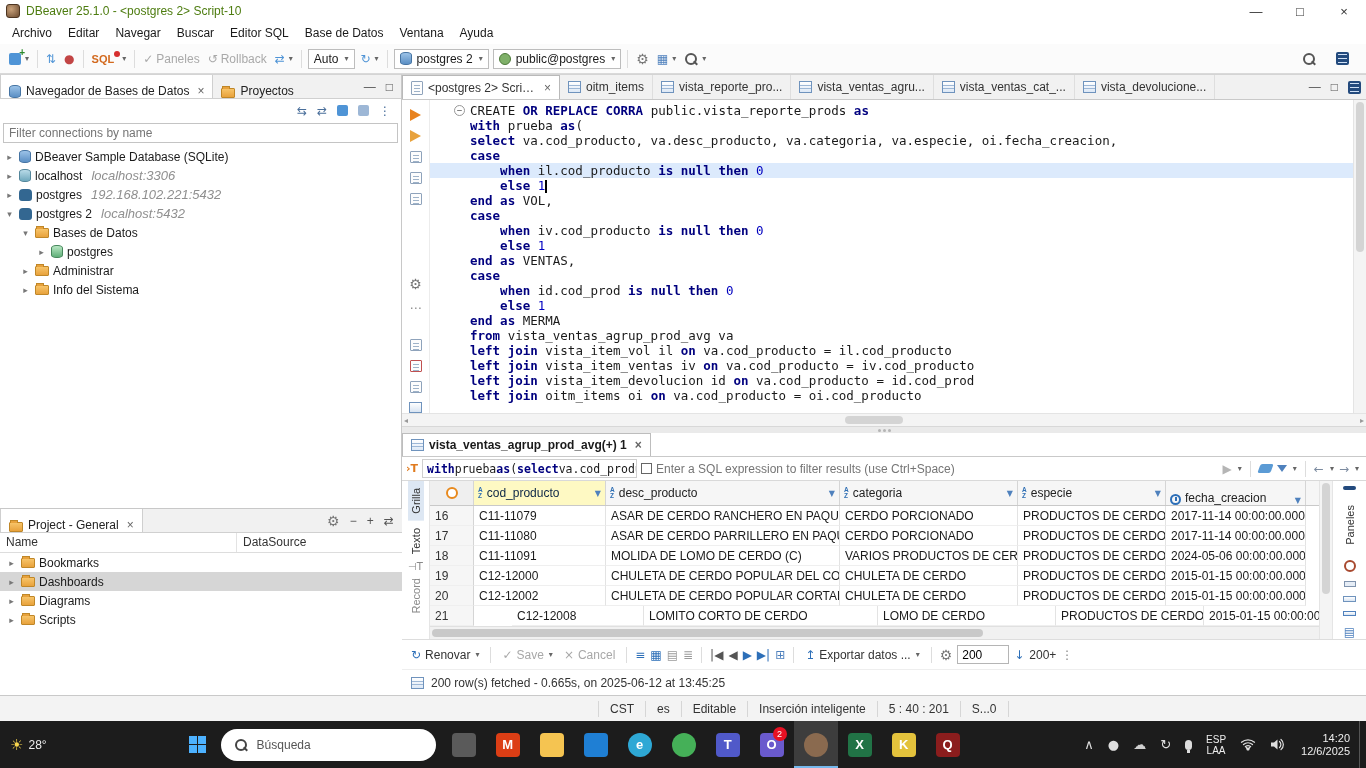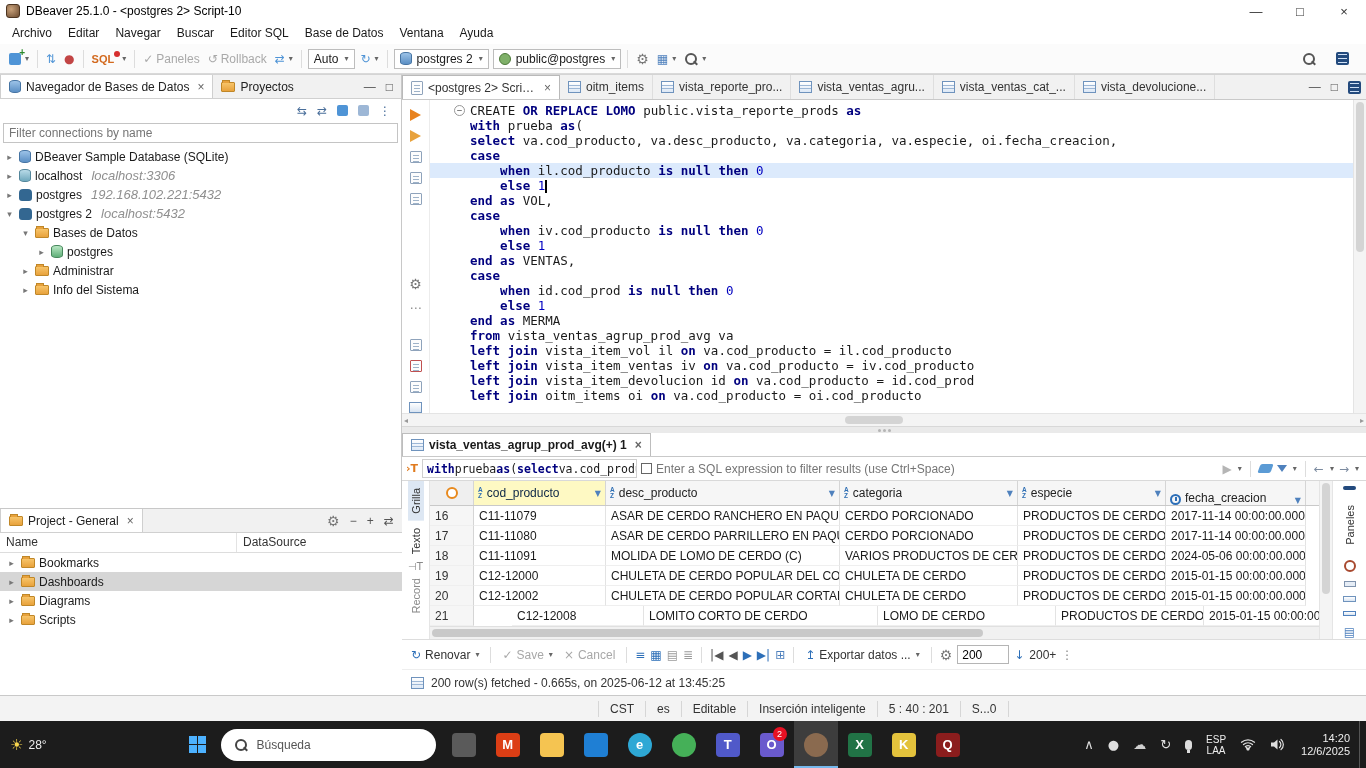--- a/index.html
+++ b/index.html
@@ -2,21 +2,21 @@
 <html><head>
 <meta charset="utf-8">
 <style>
 *{margin:0;padding:0;box-sizing:border-box}
 html,body{width:1366px;height:768px}
 body{font-family:"Liberation Sans",sans-serif;font-size:12px;color:#1a1a1a;background:#fff;overflow:hidden;position:relative}
 .glyph,.caret,.expander,.hfilter,.vchev{font-family:"DejaVu Sans",sans-serif}
 
 #titlebar{position:absolute;left:0;top:0;width:100%;height:22px;display:flex;align-items:center;background:#fff}
 .appicon{width:14px;height:14px;margin:0 6px;border-radius:3px;background:radial-gradient(circle at 35% 35%,#c9a27b,#6b4a2f);border:1px solid #4d3521}
-#titlebar .title{font-size:12px;color:#000000;white-space:nowrap}
+#titlebar .title{font-size:12px;color:#4d7c0f;white-space:nowrap}
 .winctl{margin-left:auto;display:flex;height:100%}
 .win-btn{width:44px;height:100%;display:flex;align-items:center;justify-content:center;font-size:13px;color:#333}
 
 #menubar{position:absolute;top:22px;left:0;width:100%;height:22px;display:flex;align-items:center;background:#fff;padding-left:4px}
 .menu-item{padding:2px 8px;white-space:nowrap}
 
 #toolbar{position:absolute;top:44px;left:0;width:100%;height:30px;background:#fbfbfb;border-bottom:1px solid #d9d9d9;display:flex;align-items:center;padding:0 5px;white-space:nowrap}
 .tb-sep{width:1px;height:18px;background:#ddd;margin:0 4px;flex:0 0 1px}
 .tb-btn{display:flex;align-items:center;gap:3px;padding:2px 4px;border-radius:2px}
 .tb-btn.disabled{color:#a9a9a9}
@@ -41,21 +41,21 @@
 .fold::before{content:"";position:absolute;top:-3px;left:0;width:6px;height:2px;background:#e8a23c;border:1px solid #c08728;border-bottom:0}
 .tbl{width:13px;height:12px;background:linear-gradient(#ffffff,#dce8f6);border:1px solid #6f93bd;position:relative;flex:0 0 13px}
 .tbl::after{content:"";position:absolute;left:0;top:3px;right:0;height:1px;background:#9db7d6;box-shadow:0 3px 0 #9db7d6}
 .doc{width:12px;height:14px;background:#fdfdfd;border:1px solid #8fa3bb;border-radius:1px;position:relative;flex:0 0 12px}
 .doc::before{content:"";position:absolute;left:2px;top:3px;right:2px;height:1px;background:#9fb3c9;box-shadow:0 3px 0 #9fb3c9,0 6px 0 #9fb3c9}
 .play{width:0;height:0;border-left:11px solid #e8821e;border-top:6px solid transparent;border-bottom:6px solid transparent}
 .gear{color:#777;font-size:14px}
 
 #navigator{position:absolute;left:0;top:74px;width:402px;height:434px;border-top:1px solid #d4d4d4;border-right:1px solid #c8c8c8;background:#fff;display:flex;flex-direction:column}
 .panel-tabs{height:24px;display:flex;align-items:stretch;background:#f1f1f1;border-bottom:1px solid #d0d0d0;flex:0 0 24px}
-.panel-tab{display:flex;align-items:center;gap:5px;padding:0 8px;color:#222;white-space:nowrap}
+.panel-tab{display:flex;align-items:flex-end;gap:5px;padding:0 8px;color:#222;white-space:nowrap}
 .panel-tab.active{background:#fff;border-left:1px solid #cfcfcf;border-right:1px solid #cfcfcf}
 .close{color:#666;font-size:12px;margin-left:3px}
 .panel-min{margin-left:auto;display:flex;align-items:center;gap:10px;padding-right:8px;color:#555}
 .nav-icons{height:23px;display:flex;justify-content:flex-end;align-items:center;gap:10px;padding-right:10px;color:#4a6f9b;flex:0 0 23px}
 .filter-box{margin:1px 3px 2px 3px;height:20px;border:1px solid #c4c4c4;display:flex;align-items:center;background:#fff;flex:0 0 20px}
 .filter-box input{border:0;outline:0;width:100%;font:12px "Liberation Sans",sans-serif;padding:0 5px;color:#333;background:transparent}
 #nav-tree{flex:1;overflow:hidden;padding-top:2px}
 .tree-row{height:19px;display:flex;align-items:center;gap:4px;white-space:nowrap}
 .expander{width:11px;color:#777;font-size:9px;text-align:center;flex:0 0 11px}
 .tree-detail{color:#8f8f8f;font-style:italic;margin-left:5px;font-size:13px}
@@ -421,21 +421,21 @@
       <span style="height:58px"></span>
       <span class="glyph gear">⚙</span>
       <span class="glyph" style="color:#888">⋯</span>
       <span style="height:6px"></span>
       <span class="doc"></span>
       <span class="doc" style="border-color:#c05050"></span>
       <span class="doc"></span>
       <span class="sq"></span>
     </div>
     <div id="sql-code">
-        <div class="code-line"><span class="gutter"><span class="fold-icon">−</span></span><span class="code-text">CREATE <span class="kw">OR</span> <span class="kw">REPLACE</span> <span class="kw">LOMO</span> public.vista_reporte_prods <span class="kw">as</span></span></div>
+        <div class="code-line"><span class="gutter"><span class="fold-icon">−</span></span><span class="code-text">CREATE <span class="kw">OR</span> <span class="kw">REPLACE</span> <span class="kw">CORRA</span> public.vista_reporte_prods <span class="kw">as</span></span></div>
         <div class="code-line"><span class="gutter"></span><span class="code-text"><span class="kw">with</span> prueba <span class="kw">as</span>(</span></div>
         <div class="code-line"><span class="gutter"></span><span class="code-text"><span class="kw">select</span> va.cod_producto, va.desc_producto, va.categoria, va.especie, oi.fecha_creacion,</span></div>
         <div class="code-line"><span class="gutter"></span><span class="code-text"><span class="kw">case</span></span></div>
         <div class="code-line hl-line"><span class="gutter"></span><span class="code-text">    <span class="kw">when</span> il.cod_producto <span class="kw">is</span> <span class="kw">null</span> <span class="kw">then</span> <span class="num">0</span></span></div>
         <div class="code-line"><span class="gutter"></span><span class="code-text">    <span class="kw">else</span> <span class="num">1</span><span class="cursor"></span></span></div>
         <div class="code-line"><span class="gutter"></span><span class="code-text"><span class="kw">end</span> <span class="kw">as</span> VOL,</span></div>
         <div class="code-line"><span class="gutter"></span><span class="code-text"><span class="kw">case</span></span></div>
         <div class="code-line"><span class="gutter"></span><span class="code-text">    <span class="kw">when</span> iv.cod_producto <span class="kw">is</span> <span class="kw">null</span> <span class="kw">then</span> <span class="num">0</span></span></div>
         <div class="code-line"><span class="gutter"></span><span class="code-text">    <span class="kw">else</span> <span class="num">1</span></span></div>
         <div class="code-line"><span class="gutter"></span><span class="code-text"><span class="kw">end</span> <span class="kw">as</span> VENTAS,</span></div>

